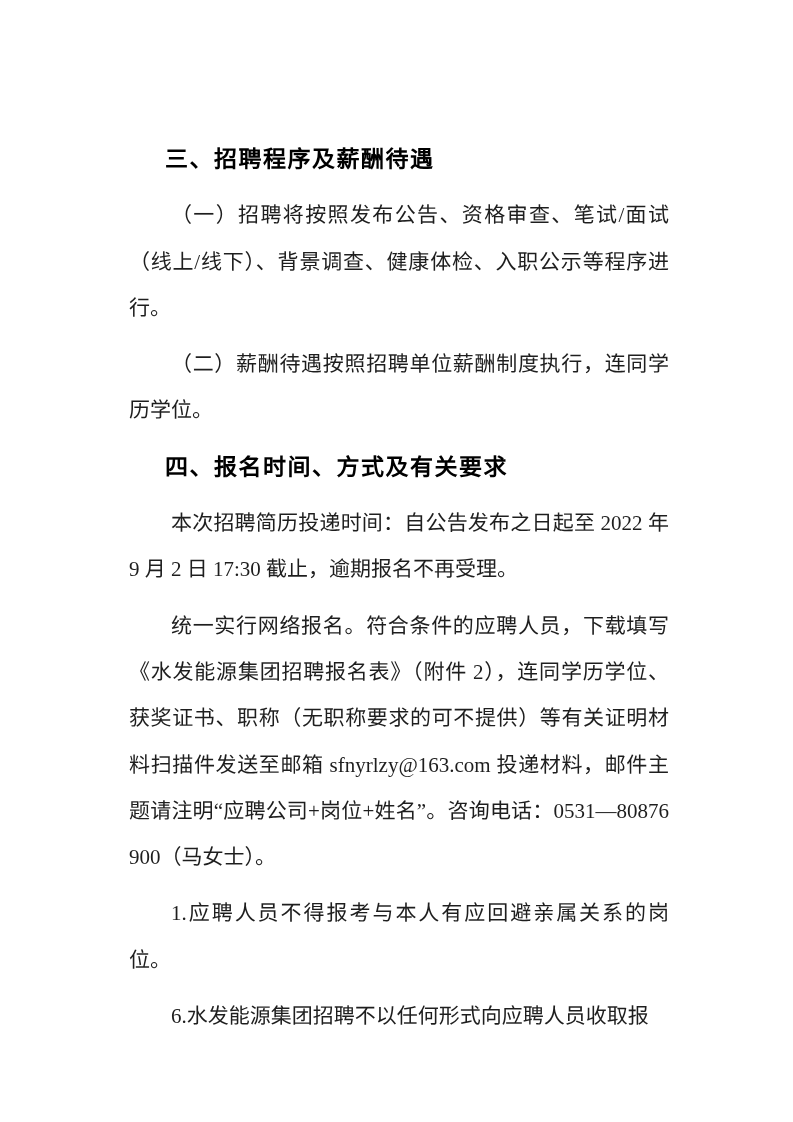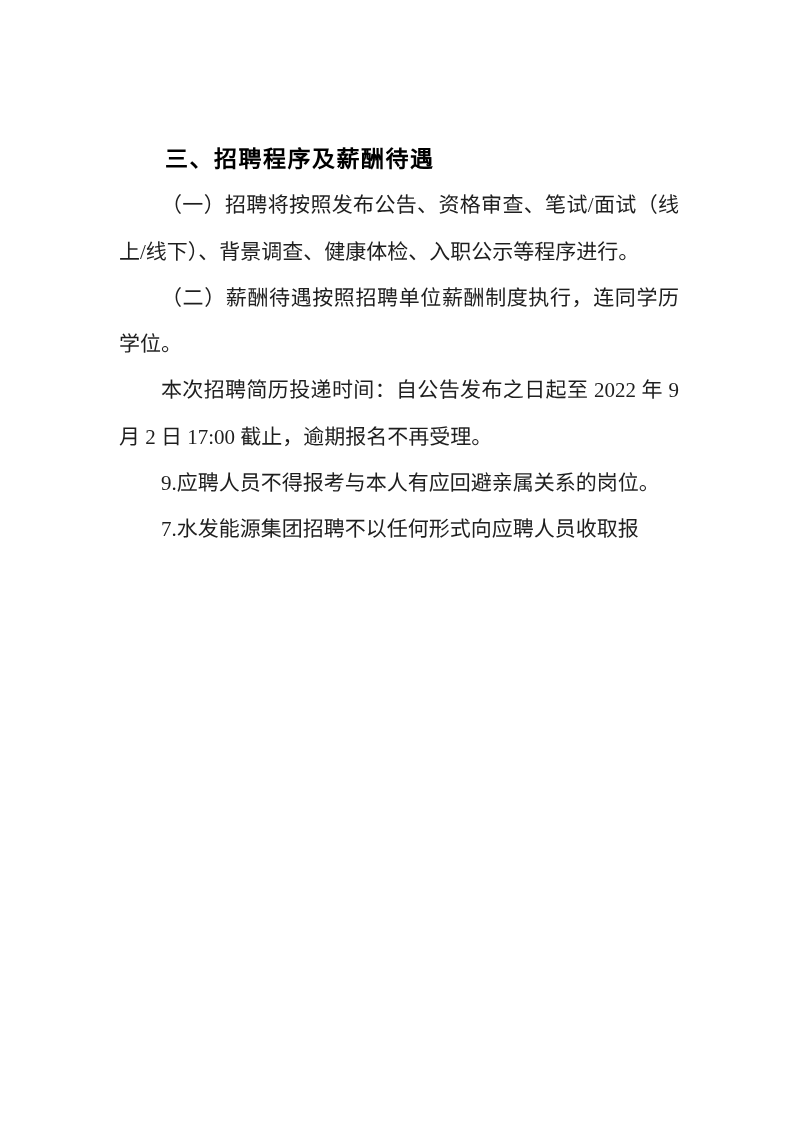--- a/index.html
+++ b/index.html
@@ -15,21 +15,21 @@
     overflow: hidden;
     font-family: "Liberation Serif", "DejaVu Serif", serif;
   }
   .content {
     position: absolute;
     left: 119px;
     top: 136px;
     width: 560px;
   }
   .para {
-    margin: 0;
+    margin: 10px;
     font-size: 21px;
     line-height: 46.3px;
     text-align: justify;
     text-indent: 2em;
     color: #1e1e1e;
     font-family: "Liberation Serif", "DejaVu Serif", serif;
     word-break: break-all;
   }
   .heading {
     margin: 0;
@@ -48,26 +48,28 @@
 
 <div class="page">
   <div class="content">
 
     <h2 class="heading">三、招聘程序及薪酬待遇</h2>
 
     <p class="para">（一）招聘将按照发布公告、资格审查、笔试/面试（线上/线下）、背景调查、健康体检、入职公示等程序进行。</p>
 
     <p class="para">（二）薪酬待遇按照招聘单位薪酬制度执行，连同学历学位。</p>
 
+    <h2 class="heading">四、报名时间、方式及有关要求</h2>
 
 
-    <p class="para">本次招聘简历投递时间：自公告发布之日起至 2022 年 9 月 2 日 17:00 截止，逾期报名不再受理。</p>
+    <p class="para">本次招聘简历投递时间：自公告发布之日起至 2022 年 9 月 2 日 17:30 截止，逾期报名不再受理。</p>
 
 
+    <p class="para">统一实行网络报名。符合条件的应聘人员，下载填写《水发能源集团招聘报名表》（附件 2），连同学历学位、获奖证书、职称（无职称要求的可不提供）等有关证明材料扫描件发送至邮箱 sfnyrlzy@163.com 投递材料，邮件主题请注明“应聘公司+岗位+姓名”。咨询电话：0531—80876900（马女士）。</p>
 
 
-    <p class="para">9.应聘人员不得报考与本人有应回避亲属关系的岗位。</p>
+    <p class="para">1.应聘人员不得报考与本人有应回避亲属关系的岗位。</p>
 
 
-    <p class="para">7.水发能源集团招聘不以任何形式向应聘人员收取报</p>
+    <p class="para">6.水发能源集团招聘不以任何形式向应聘人员收取报</p>
 
   </div>
 </div>
 
 </body></html>

